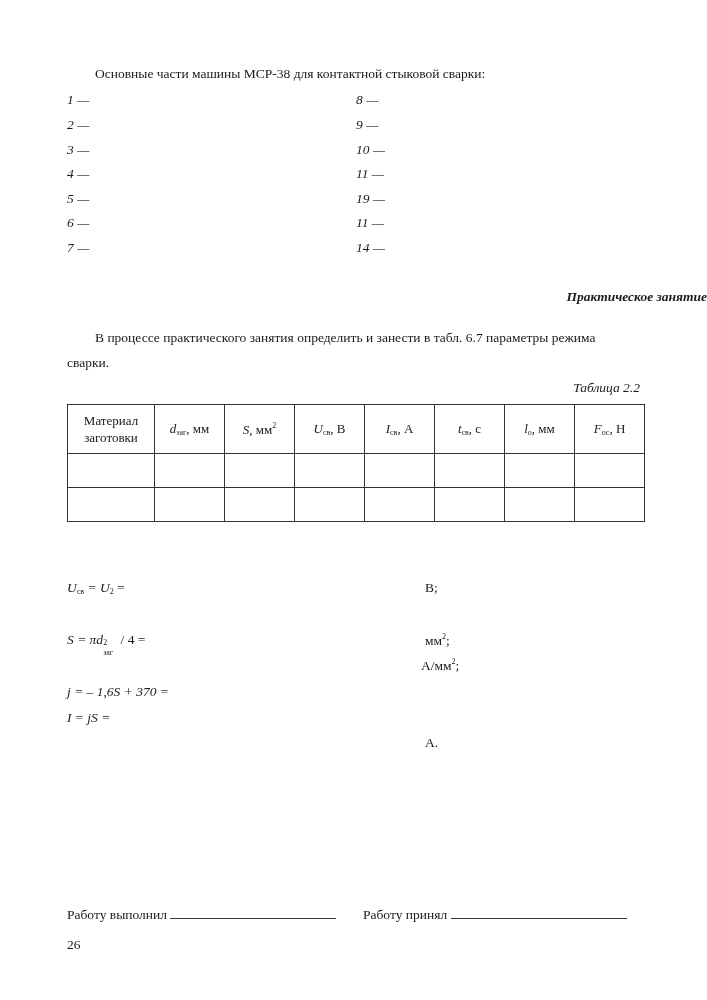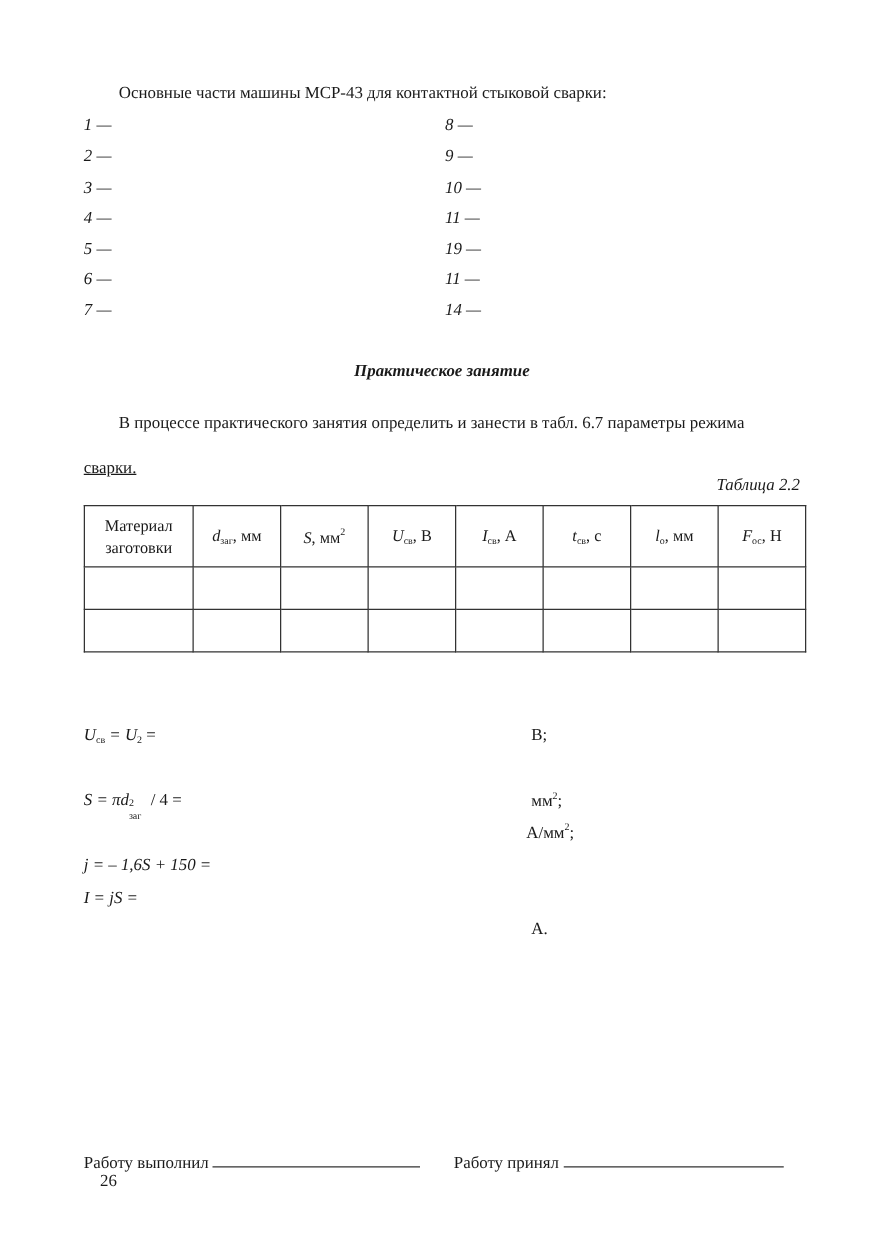--- a/index.html
+++ b/index.html
@@ -4,40 +4,40 @@
 <style>
   html, body { margin: 0; padding: 0; background: #ffffff; }
   body { width: 707px; height: 1000px; position: relative; overflow: hidden;
          font-family: "Liberation Serif", "DejaVu Serif", serif; color: #1a1a1a; font-size: 13.5px; }
   .abs { position: absolute; white-space: nowrap; }
   .it { font-style: italic; text-align: center; }
   .intro { left: 95px; top: 66px; }
   .parts-row { position: absolute; left: 0; width: 707px; height: 20px; }
   .part-l { position: absolute; left: 67px; font-style: italic; }
   .part-r { position: absolute; left: 356px; font-style: italic; }
-  .heading { left: 0; width: 707px; text-align: center; top: 289px; font-weight: bold; font-style: italic; }
+  .heading { left: 0; width: 707px; text-align: right; top: 289px; font-weight: bold; font-style: italic; }
   .para1 { left: 95px; top: 330px; }
-  .para2 { left: 67px; top: 366px; text-decoration: underline; }
+  .para2 { left: 67px; top: 355px; }
   .tcap { right: 67px; top: 380px; font-style: italic; }
   table.params { position: absolute; left: 67px; top: 404px; border-collapse: collapse; }
   table.params td { border: 1px solid #333; text-align: center; vertical-align: middle; padding: 0; font-size: 13px; }
   table.params tr.hdr td { height: 48px; }
   table.params tr.row td { height: 33px; }
   sub { font-size: 8px; vertical-align: -2px; }
   sup { font-size: 8px; vertical-align: 6px; }
   .f-left { left: 67px; }
   .f-right { left: 425px; }
-  .sig { top: 906px; margin-top: 15px; }
+  .sig { top: 906px; }
   .uline { display: inline-block; border-bottom: 1px solid #333; height: 12px; vertical-align: baseline; }
-  .pagenum { left: 67px; top: 937px; margin-left: 13px; }
+  .pagenum { left: 67px; top: 937px; }
 </style>
 </head>
 <body>
 
-<div class="abs intro">Основные части машины МСР-43 для контактной стыковой сварки:</div>
+<div class="abs intro">Основные части машины МСР-38 для контактной стыковой сварки:</div>
 
 <div>
   <div class="parts-row" style="top:92px">
     <span class="part-l">1 —</span>
     <span class="part-r">8 —</span>
   </div>
   <div class="parts-row" style="top:117px">
     <span class="part-l">2 —</span>
     <span class="part-r">9 —</span>
   </div>
@@ -108,21 +108,21 @@
 </div>
 <div class="abs f-right" style="top:580px">В;</div>
 
 <div class="abs f-left it" style="top:632px">
   <span>S = πd</span><span style="display:inline-block;position:relative;width:14px"><sup style="position:absolute;left:0;top:-6px;font-style:normal">2</sup><sub style="position:absolute;left:0;top:4px;font-style:normal">заг</sub></span><span style="font-style:normal"> / 4 =</span>
 </div>
 <div class="abs f-right" style="top:632px">
   <span>мм</span><sup>2</sup><span>;</span>
 </div>
 
-<div class="abs f-left it" style="top:684px">j = – 1,6S + 150 =</div>
+<div class="abs f-left it" style="top:684px">j = – 1,6S + 370 =</div>
 <div class="abs" style="left:421px;top:657px">
   <span>А/мм</span><sup>2</sup><span>;</span>
 </div>
 
 <div class="abs f-left it" style="top:710px">I = jS =</div>
 <div class="abs f-right" style="top:735px">А.</div>
 
 <div class="abs sig" style="left:67px">
   <span>Работу выполнил</span>
   <span class="uline" style="width:166px"></span>

